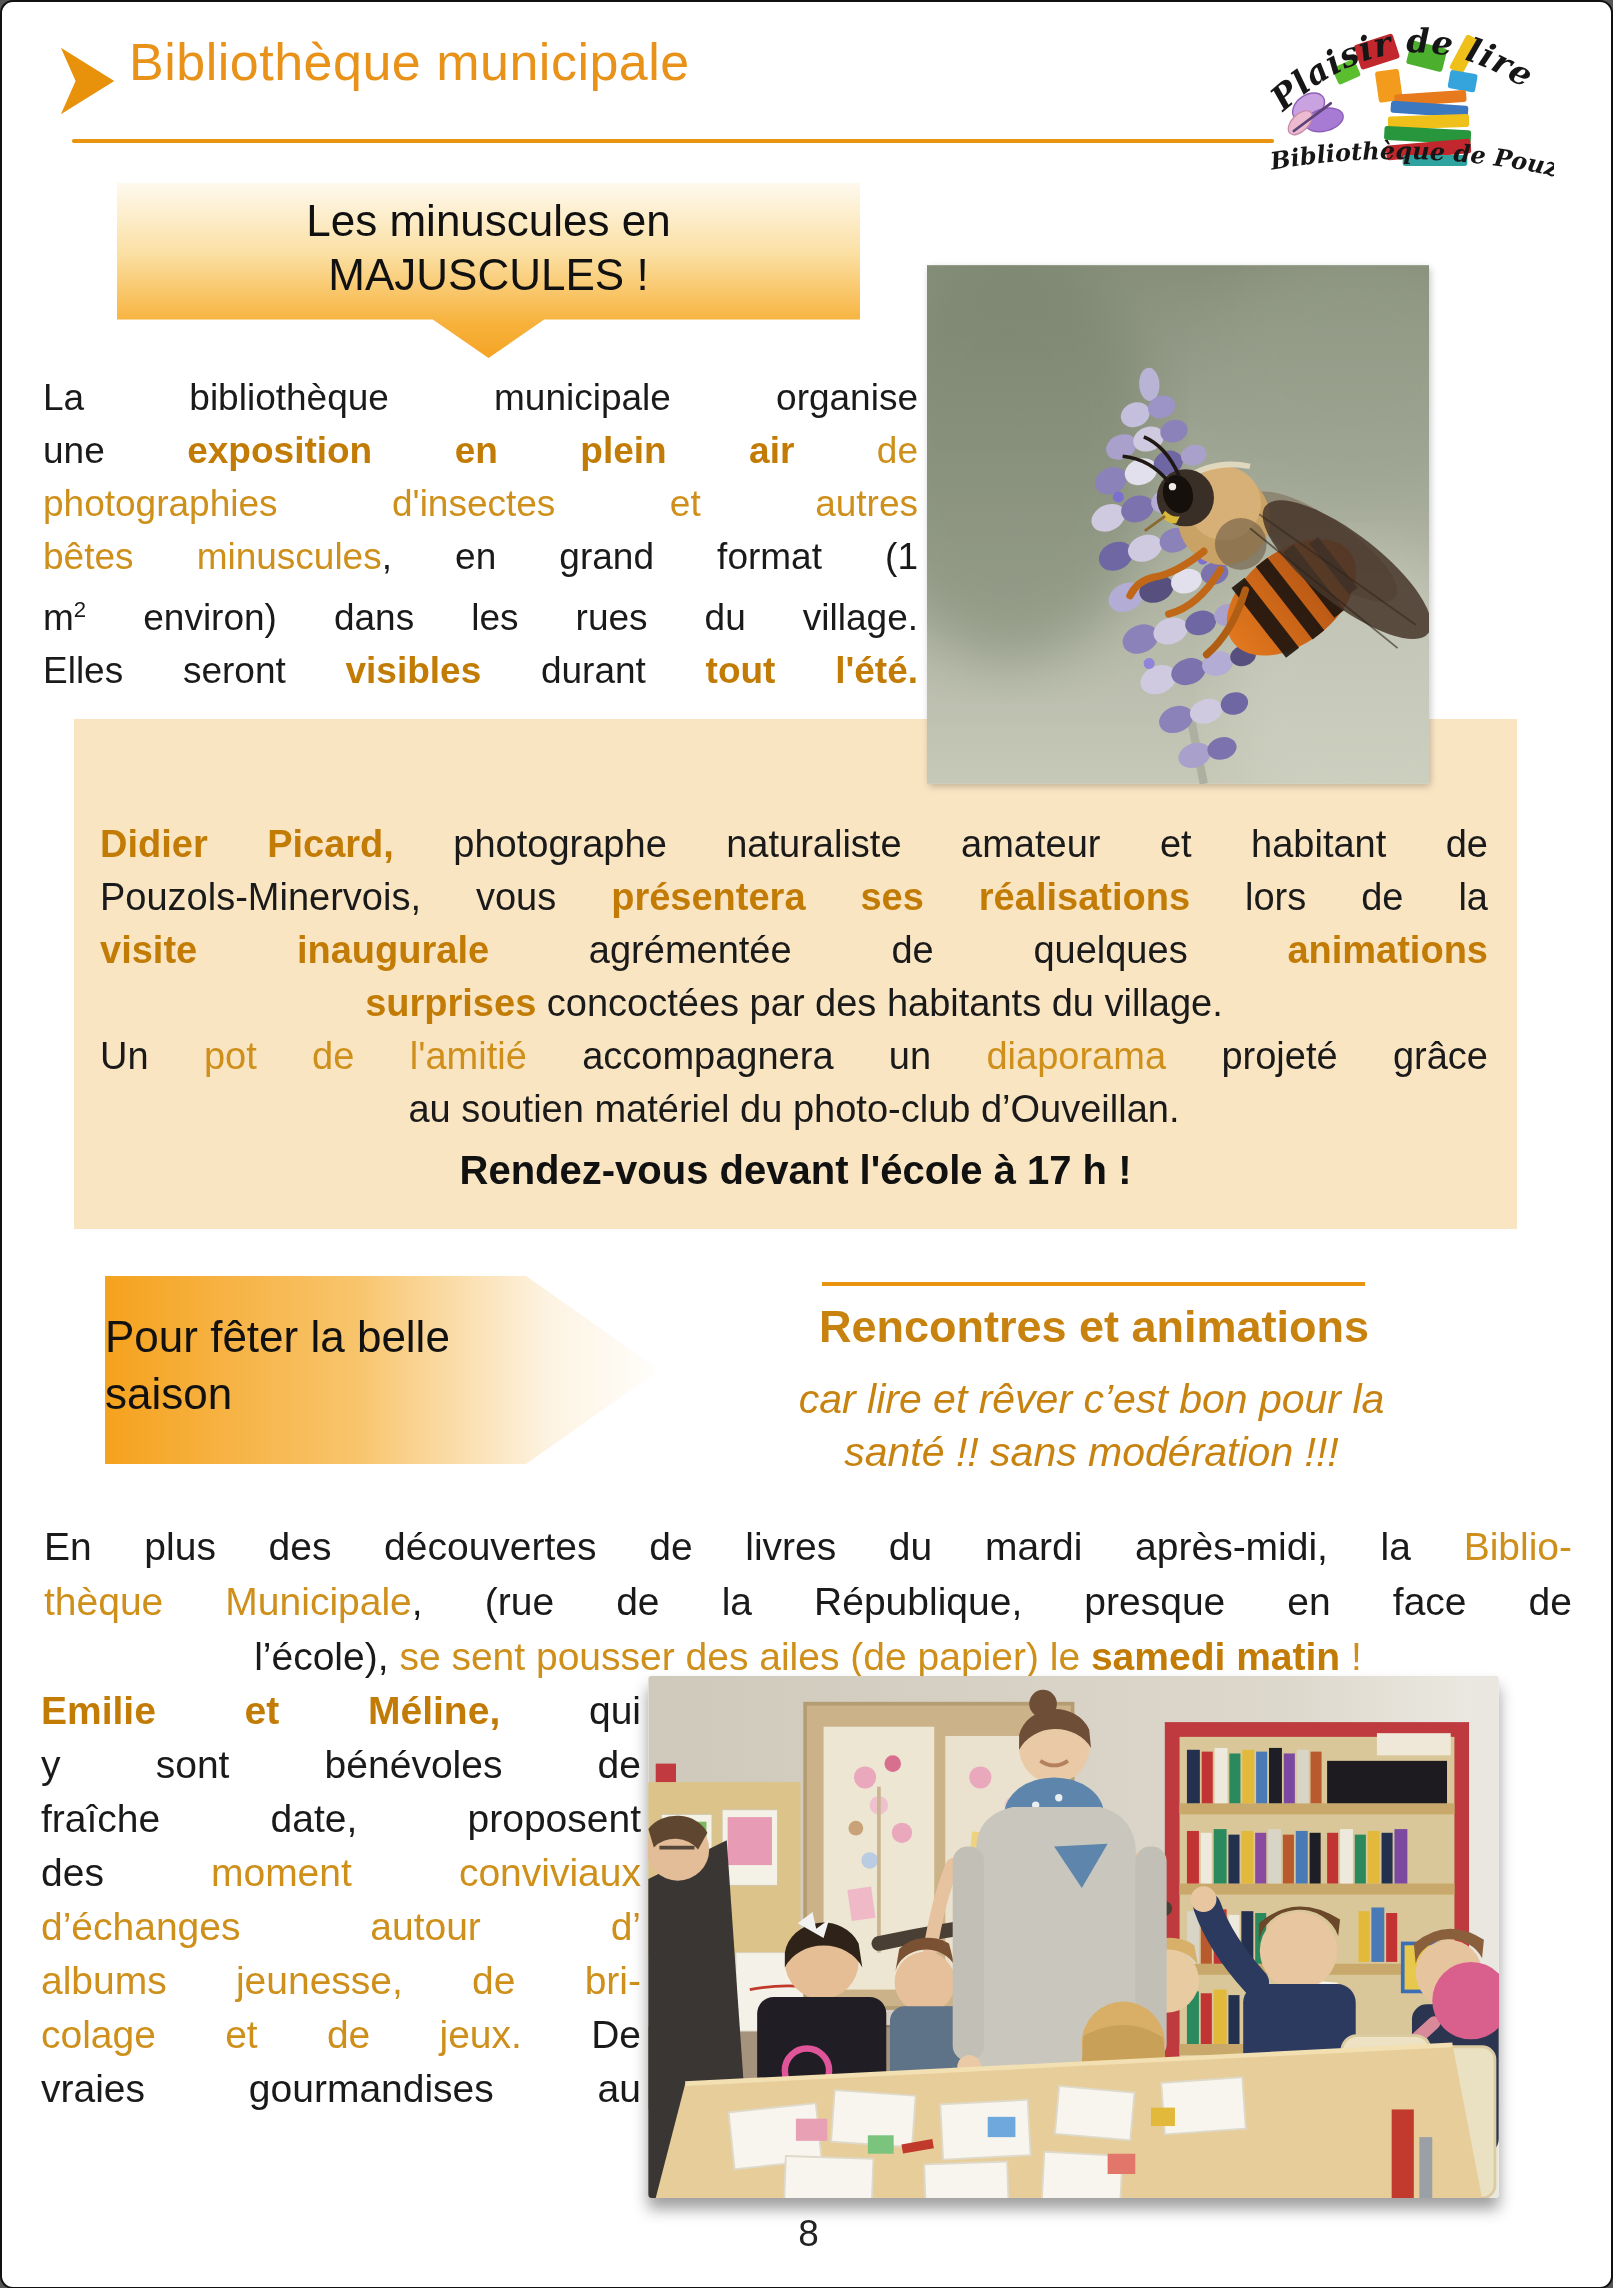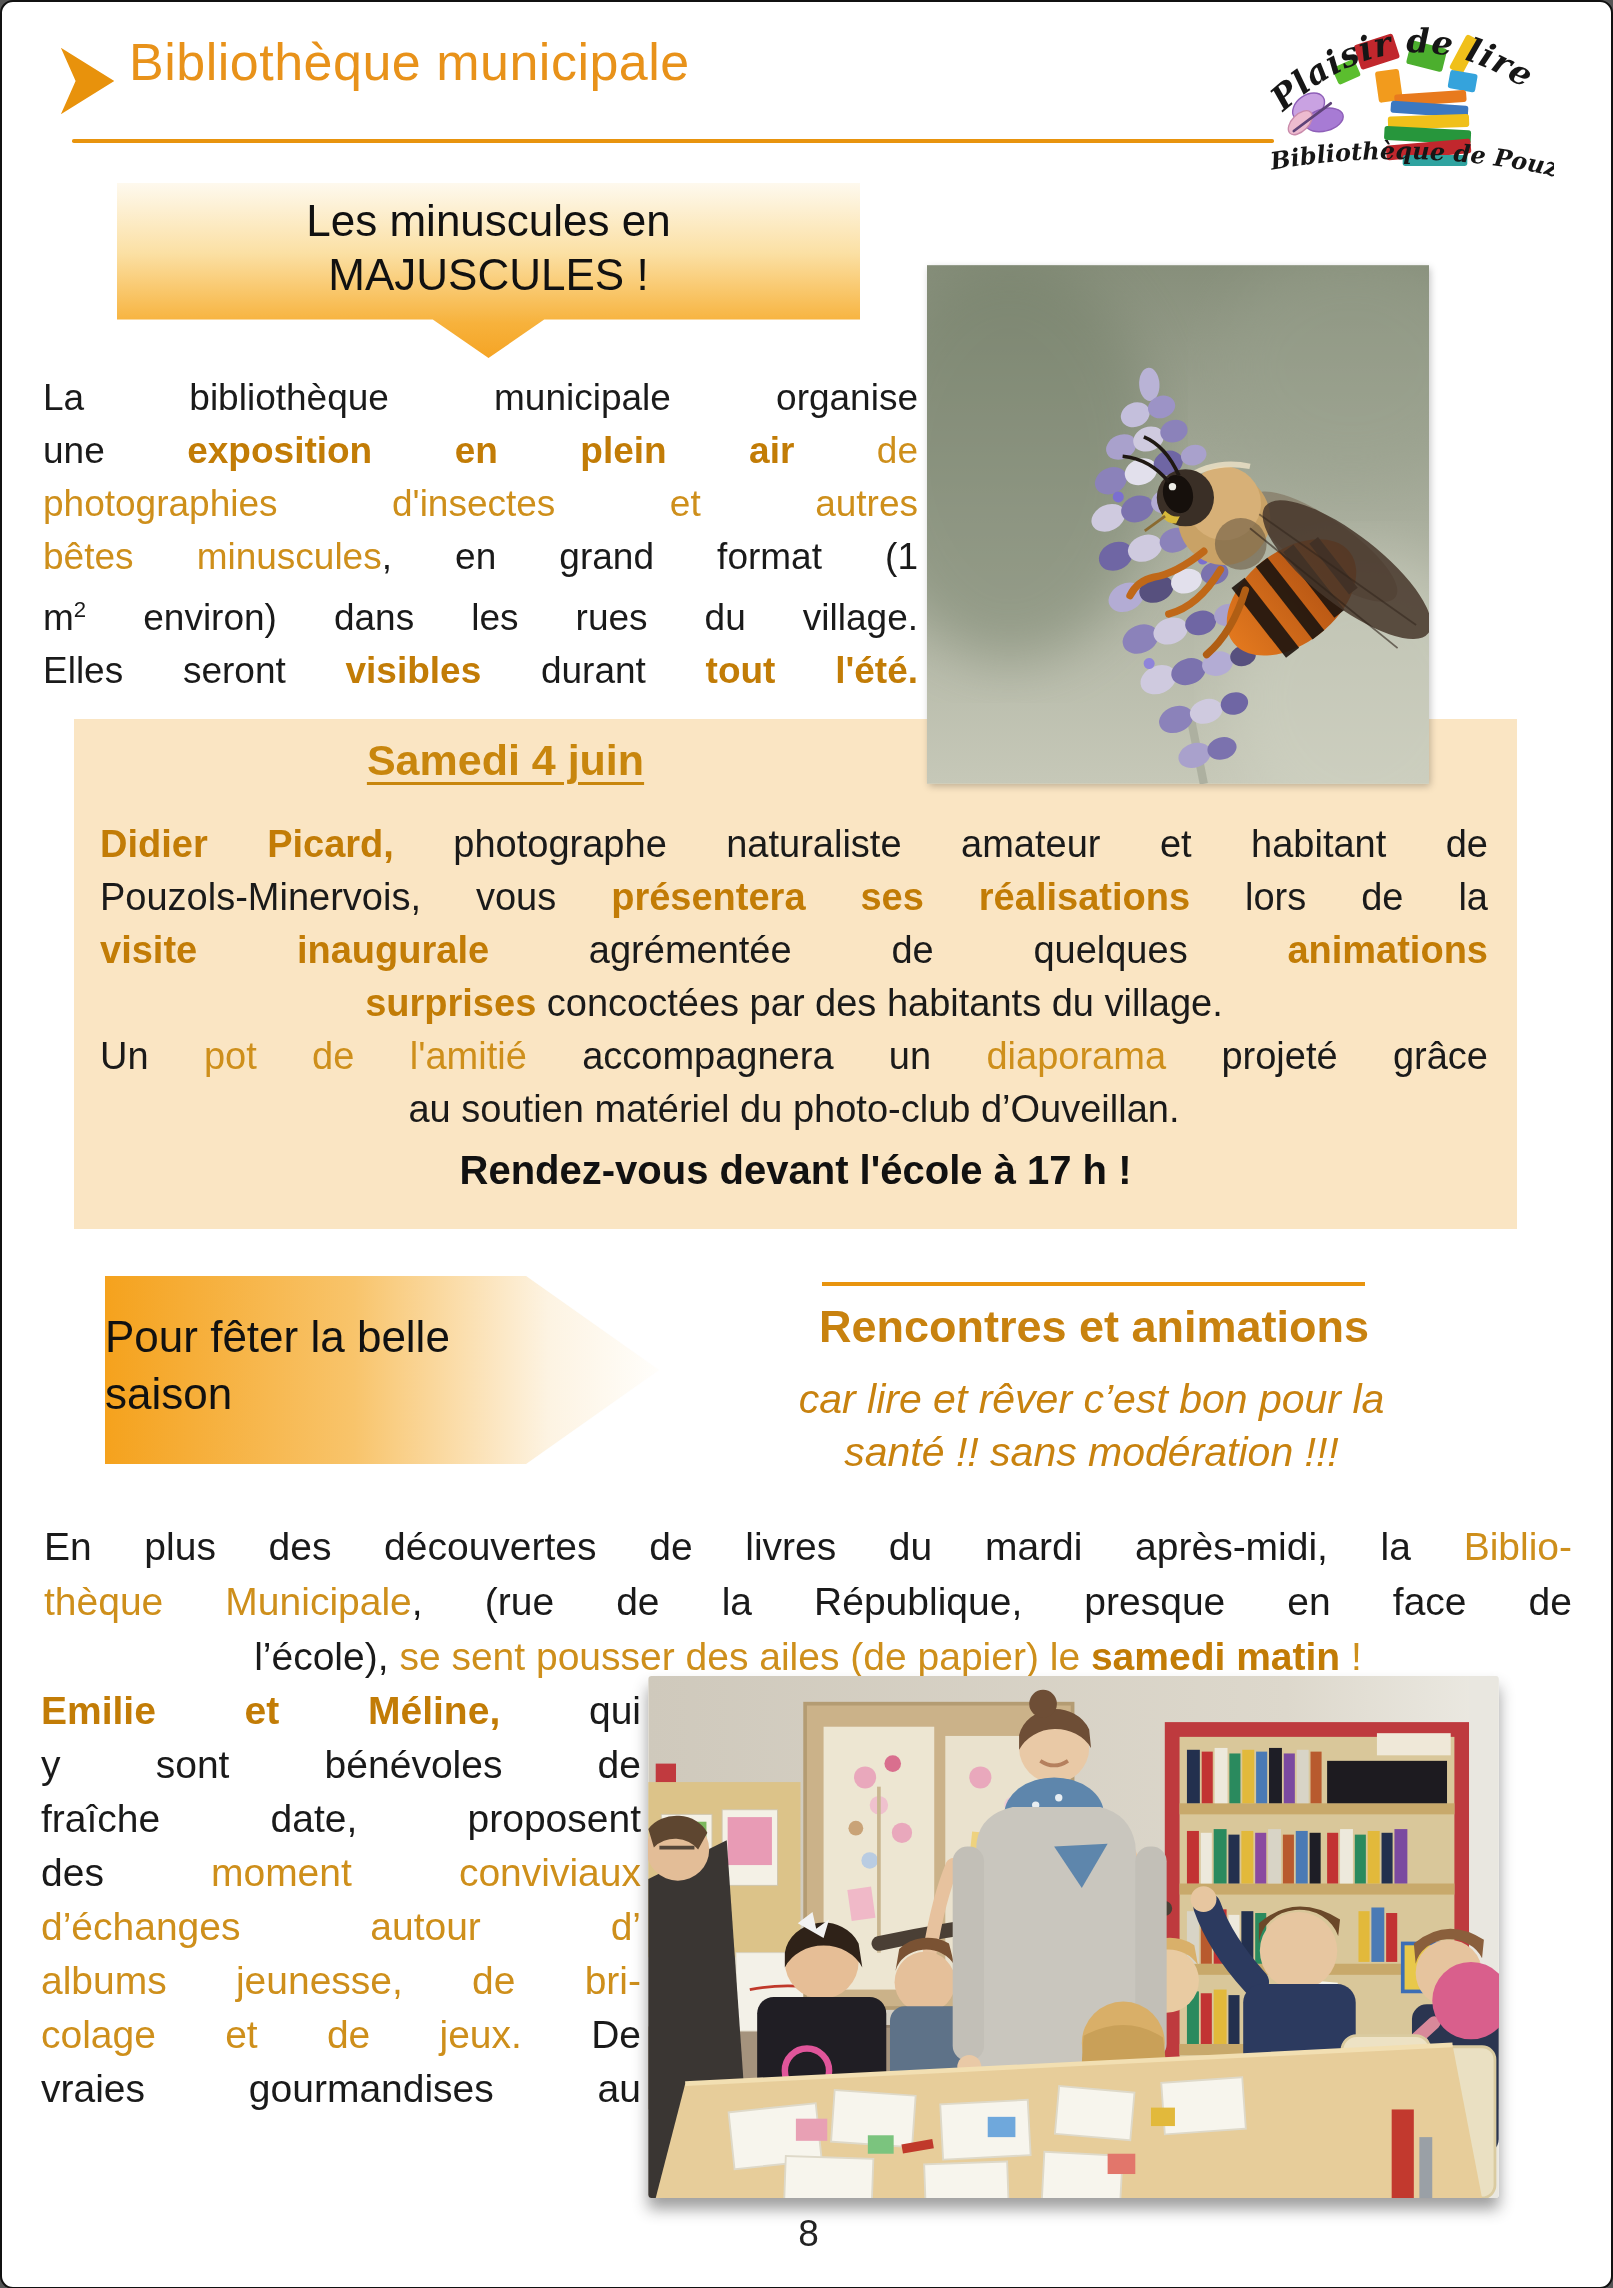--- a/index.html
+++ b/index.html
@@ -238,21 +238,20 @@
         <path d="M318,330 q-24,40 -56,48" stroke="#C06818" stroke-width="8" fill="none" stroke-linecap="round"></path>
         <path d="M345,352 q-14,46 -42,70" stroke="#B05E14" stroke-width="8" fill="none" stroke-linecap="round"></path>
         <ellipse cx="455" cy="330" rx="112" ry="38" fill="#46362A" opacity=".85" transform="rotate(38 455 330)"></ellipse>
         <path d="M350,285 L510,415" stroke="#2E2219" stroke-width="2" opacity=".6"></path>
         <path d="M360,270 L530,390" stroke="#2E2219" stroke-width="2" opacity=".5"></path>
       </g>
     </svg>
   </div>
 
   <div class="abs event-box"></div>
-  <div class="abs event-heading"><span>Samedi 4 juin</span></div>
   <div class="abs rich event-body">
       <div class="rline just"><span class="seg-ob">Didier Picard,</span><span class="seg-n"> photographe naturaliste amateur et habitant de</span></div>
       <div class="rline just"><span class="seg-n">Pouzols-Minervois, vous </span><span class="seg-ob">présentera ses réalisations</span><span class="seg-n"> lors de la</span></div>
       <div class="rline just"><span class="seg-ob">visite inaugurale</span><span class="seg-n"> agrémentée de quelques </span><span class="seg-ob">animations</span></div>
       <div class="rline left"><span class="seg-ob">surprises</span><span class="seg-n"> concoctées par des habitants du village.</span></div>
       <div class="rline just"><span class="seg-n">Un </span><span class="seg-o">pot de l'amitié</span><span class="seg-n"> accompagnera un </span><span class="seg-o">diaporama</span><span class="seg-n"> projeté grâce</span></div>
       <div class="rline left"><span class="seg-n">au soutien matériel du photo-club d’Ouveillan.</span></div>
     </div>
   <div class="abs event-footer">Rendez-vous devant l'école à 17 h !</div>
 

